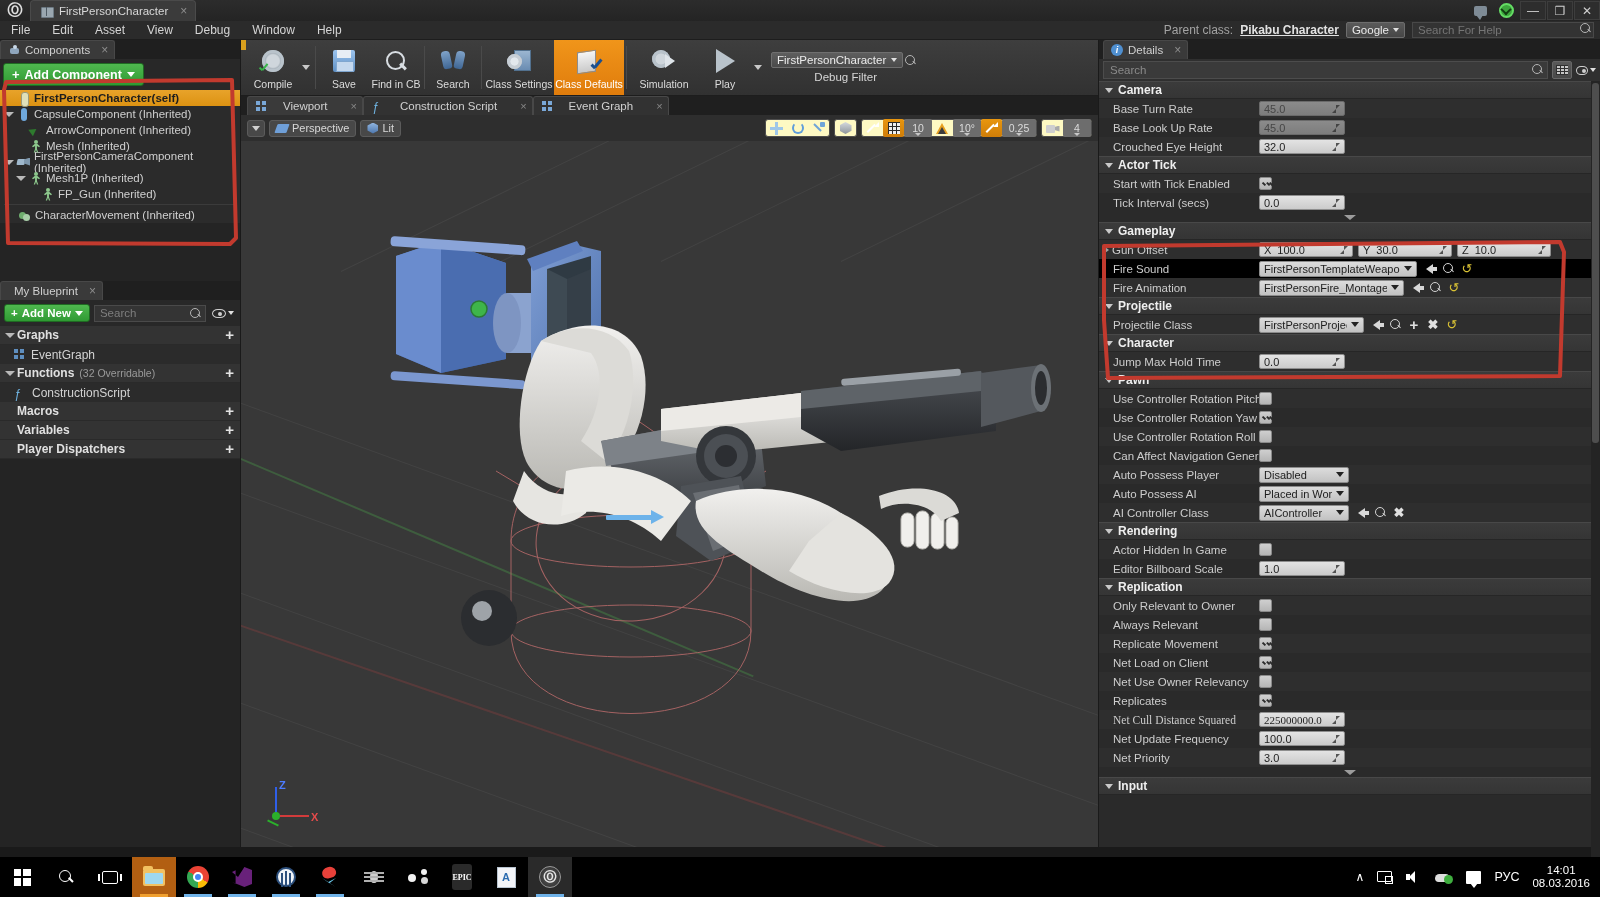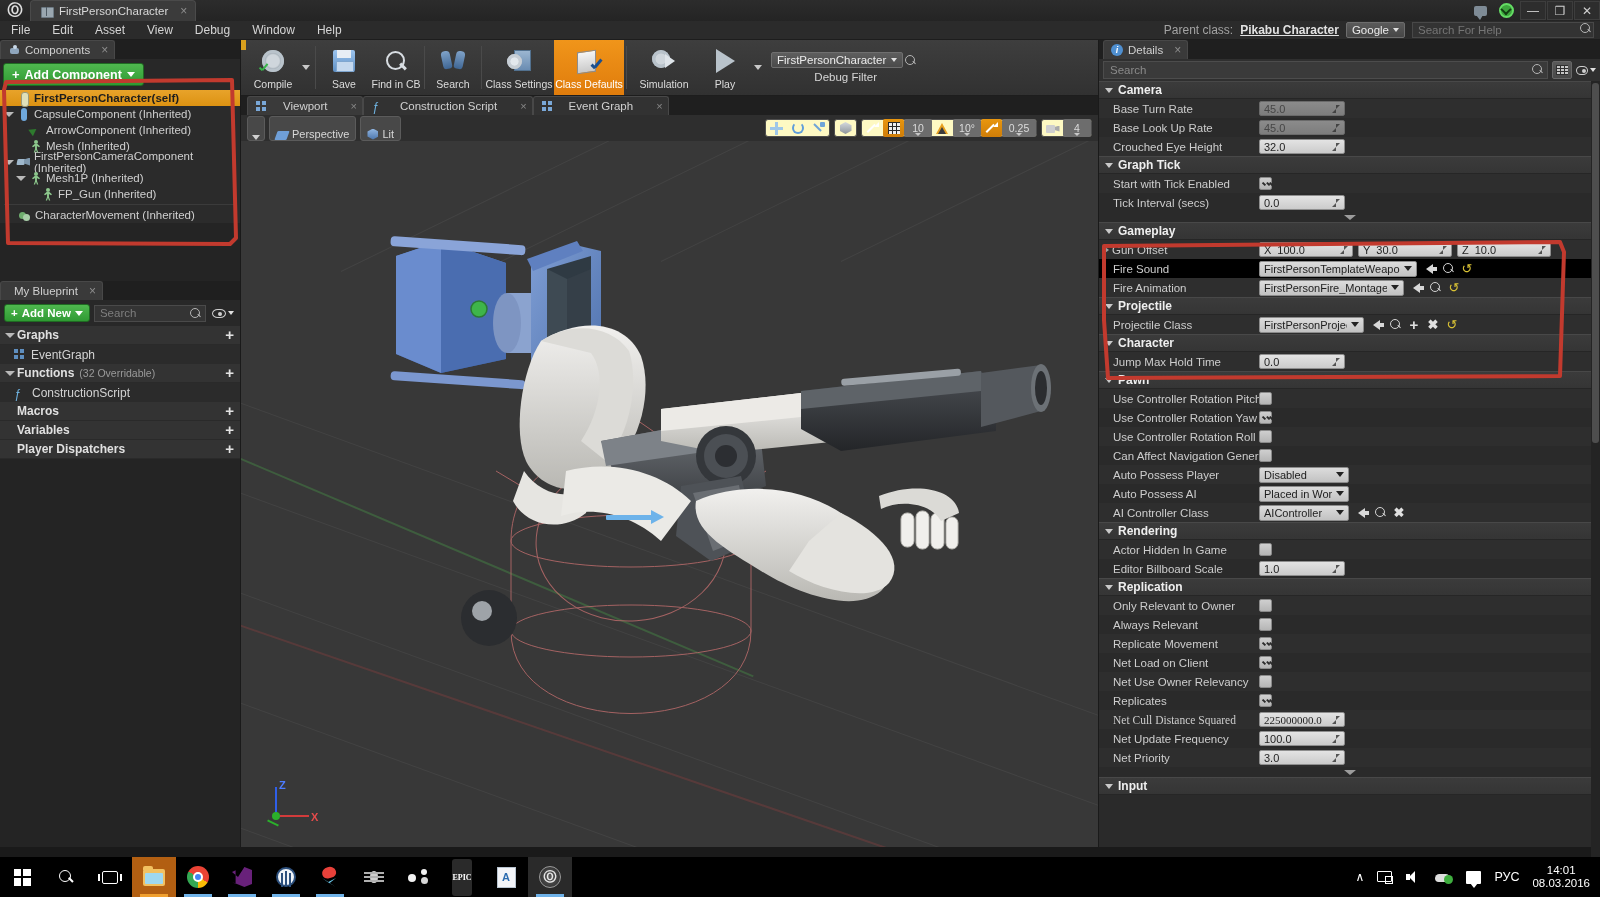--- a/index.html
+++ b/index.html
@@ -239,22 +239,22 @@
     border-top-left-radius: 3px; border-top-right-radius: 3px; border:1px solid #484848; border-bottom:none;
   }
   .vp-tab .vt-x { color:#888; margin-left: 8px; font-size: 11px; }
 
   
   .vp-toolbar {
     height: 26px; background: #2e2e2e; display: flex; align-items: center; gap: 4px; padding: 0 6px;
     position: relative;
   }
   .vt-btn {
-    background: #484848; border:1px solid #5b5b5b; border-radius: 3px; height: 25px;
-    display: flex; align-items: flex-end; gap: 4px; padding: 0 6px; font-size: 11px; color: #d8d8d8;
+    background: #484848; border:1px solid #5b5b5b; border-radius: 3px; height: 17px;
+    display: flex; align-items: center; gap: 4px; padding: 0 6px; font-size: 11px; color: #d8d8d8;
   }
   .vt-btn.sq { padding: 0 4px; }
   .vt-caret { width:0;height:0;border-left:4px solid transparent;border-right:4px solid transparent;border-top:5px solid #d0d0d0; }
   .persp-ico { width: 12px; height: 9px; background: #6f9fd8; transform: skewX(-20deg); border-radius: 1px; }
   .lit-ico { width: 11px; height: 11px; background: linear-gradient(#8fb4e0,#4a74ab); clip-path: polygon(50% 0,100% 27%,100% 73%,50% 100%,0 73%,0 27%); }
 
   .vp-right { position:absolute; right: 6px; top: 4px; display: flex; align-items: center; gap: 4px; }
   .vgrp { background: #fef9c3; border:1px solid #4e4e4e; border-radius: 3px; height: 18px; display:flex; align-items:center; }
   .vbtn { width: 21px; height: 18px; display:flex; align-items:center; justify-content:center; }
   .vbtn.on { background: linear-gradient(#e8960f,#cf7d08); border-radius:2px; }
@@ -416,21 +416,21 @@
   .snip-ico:before { content:""; position:absolute; left:2px;top:0;width:14px;height:11px;background:#e8413a;border-radius:50% 50% 40% 40%; transform: rotate(-15deg); }
   .snip-ico:after { content:""; position:absolute; left:2px;bottom:0;width:14px;height:9px; background: #69c6e8; clip-path: polygon(0 0, 40% 45%, 100% 100%, 55% 55%, 100% 0, 45% 45%); }
   .bug-ico { width:20px;height:18px; position:relative; }
   .bug-ico:before { content:""; position:absolute; left:6px;top:3px;width:8px;height:12px;border-radius:45%;background:#cfcfcf; }
   .bug-ico:after { content:""; position:absolute; left:0;top:4px;width:20px;height:2px;background:#b0b0b0; box-shadow:0 4px 0 #b0b0b0, 0 8px 0 #b0b0b0; }
   .mol-ico { width:20px;height:20px; position:relative; }
   .mol-ico i { position:absolute; border-radius:50%; background:#f2f2f2; }
   .mol-ico i.a { left:0; top:7px; width:8px;height:8px; }
   .mol-ico i.b { right:1px; top:2px; width:6px;height:6px; }
   .mol-ico i.c { right:0; bottom:3px; width:7px;height:7px; background:#d8d8d8; }
-  .epic-ico { width:20px;height:37px; background:#2a2a2a; border-radius:3px; display:flex;align-items:center;justify-content:center; color:#fff; font-size:8px; font-weight:bold; font-family:"Liberation Serif",serif; }
+  .epic-ico { width:20px;height:26px; background:#2a2a2a; border-radius:3px; display:flex;align-items:center;justify-content:center; color:#fff; font-size:8px; font-weight:bold; font-family:"Liberation Serif",serif; }
   .word-ico { width:19px;height:21px;background:#f2f4f8;border:1px solid #b8c4d0; position:relative; display:flex;align-items:center;justify-content:center; color:#2b6cb0; font-weight:bold; font-size:11px; }
   .ue-task { width:22px;height:22px;border-radius:50%; background: radial-gradient(#5a5a5a,#2b2b2b); border:1.5px solid #9a9a9a; display:flex;align-items:center;justify-content:center; color:#e8e8e8; font-size:13px; font-weight:bold; font-family:"Liberation Serif",serif; }
 
   .tray { margin-left: auto; display: flex; align-items: center; gap: 13px; padding-right: 10px; color: #fff; }
   .tray .chev { font-size: 12px; }
   .net-ico { width:16px;height:13px; position:relative; }
   .net-ico:before { content:""; position:absolute; left:0;top:0;width:13px;height:9px;border:1.5px solid #fff;border-radius:1px; }
   .net-ico:after { content:""; position:absolute; right:0;bottom:0;width:6px;height:6px;border:1.5px solid #fff; }
   .spk-ico { width:16px;height:13px; position:relative; }
   .spk-ico:before { content:""; position:absolute; left:0;top:3px;width:4px;height:6px;background:#fff; }
@@ -966,21 +966,21 @@
           <div class="prop-name">Crouched Eye Height</div>
           <div class="prop-val">
             <div class="num-field">
               <span>32.0</span>
               <span class="spin"></span>
             </div>
           </div>
         </div>
         <div class="cat-header">
           <span class="cat-arrow"></span>
-          <span>Graph Tick</span>
+          <span>Actor Tick</span>
         </div>
         <div class="prop-row" style="background: rgb(46, 46, 46);">
           <div class="prop-name">Start with Tick Enabled</div>
           <div class="prop-val">
             <span class="chk on"></span>
           </div>
         </div>
         <div class="prop-row" style="background: rgb(42, 42, 42);">
           <div class="prop-name">Tick Interval (secs)</div>
           <div class="prop-val">

